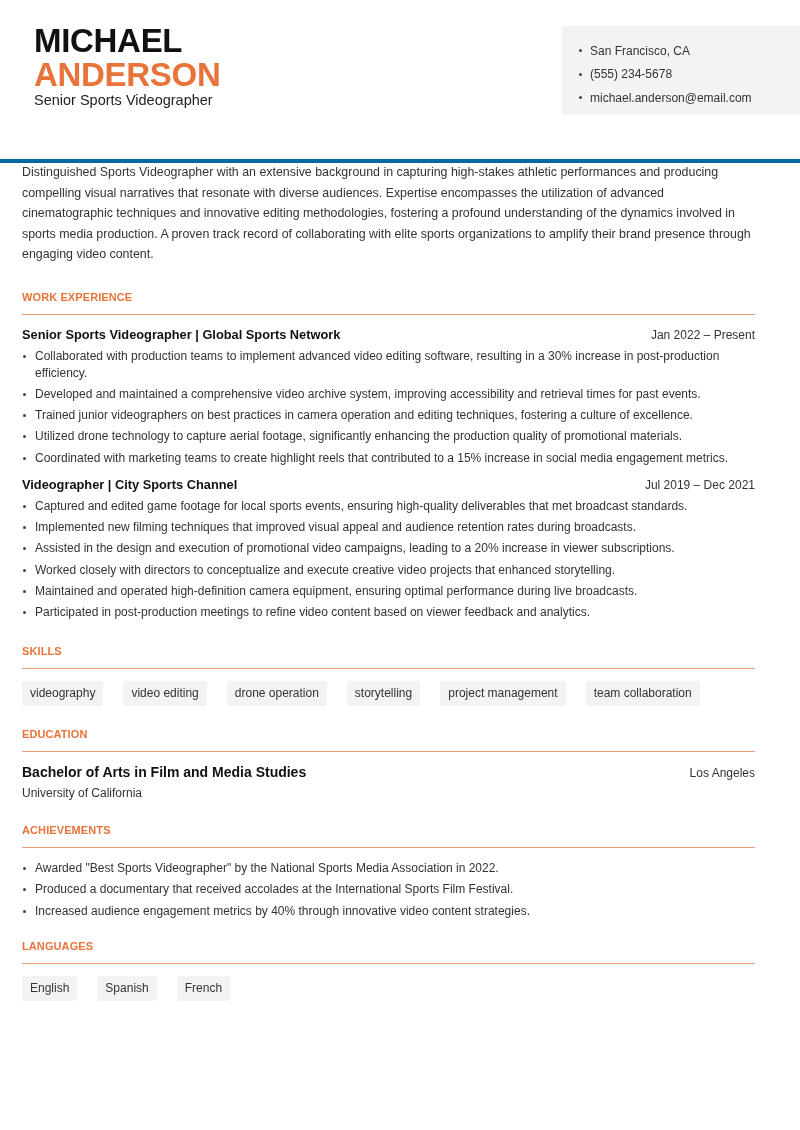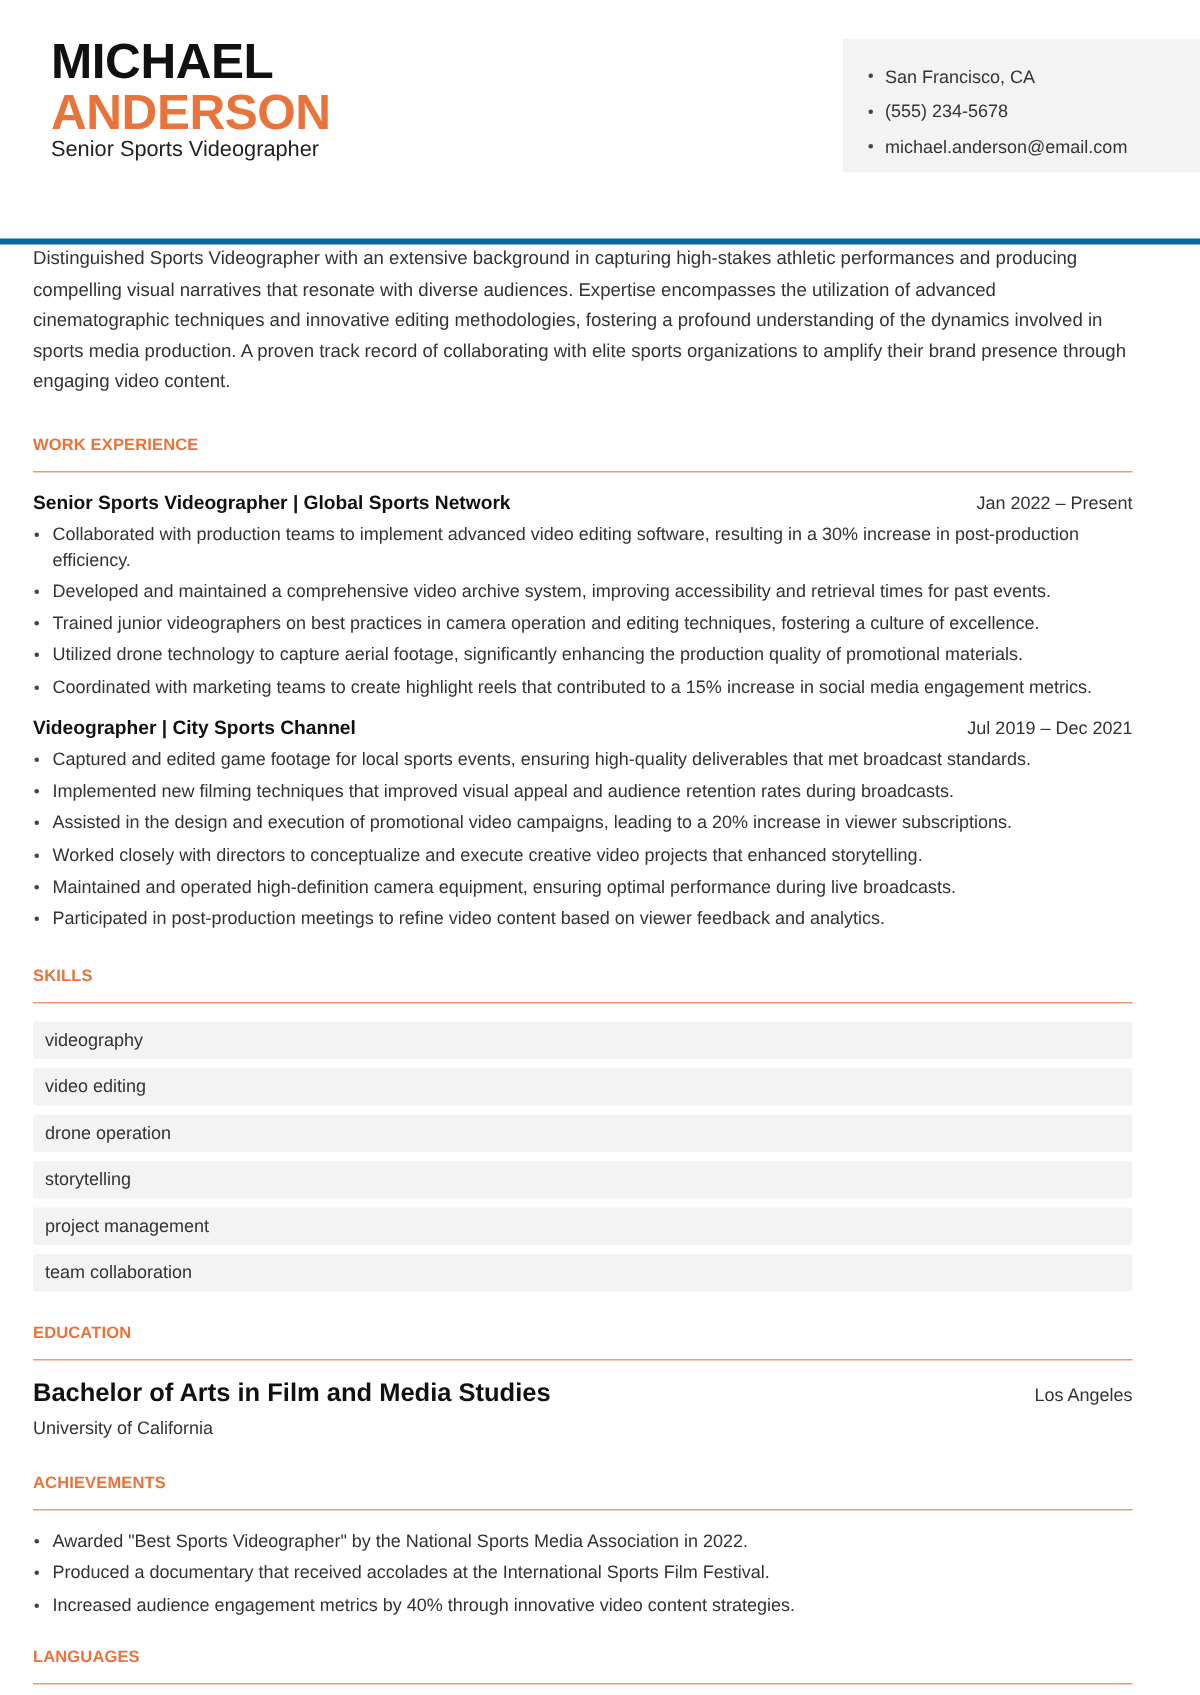--- a/index.html
+++ b/index.html
@@ -73,30 +73,30 @@
       position: relative; padding-left: 13px;
       font-size: 12px; line-height: 17px; color: #333333;
       margin-bottom: 4.3px;
     }
     ul.bullets li::before {
       content: ""; position: absolute; left: 1px; top: 7px;
       width: 3px; height: 3px; border-radius: 50%; background: #444;
     }
     .job { margin-bottom: 10px; }
 
-    .tags { display: flex; flex-wrap: wrap; gap: 6px; flex-direction: column; }
+    .tags { display: flex; flex-wrap: wrap; gap: 20px; }
     .tag {
       background: #f3f3f3; font-size: 12px; color: #333333;
       padding: 5px 8px 6px 8px; border-radius: 2px;
     }
 
     .edu-head {
       display: flex; justify-content: space-between; align-items: baseline;
     }
-    .edu-degree { font-size: 17px; font-weight: bold; color: #111111; }
+    .edu-degree { font-size: 14px; font-weight: bold; color: #111111; }
     .edu-loc { font-size: 12px; color: #333333; }
     .edu-school { font-size: 12px; color: #333333; margin-top: 6px; }
   </style>
 </head>
 <body>
 
 <div class="page">
 
   <div class="header">
     <div class="name-block">

